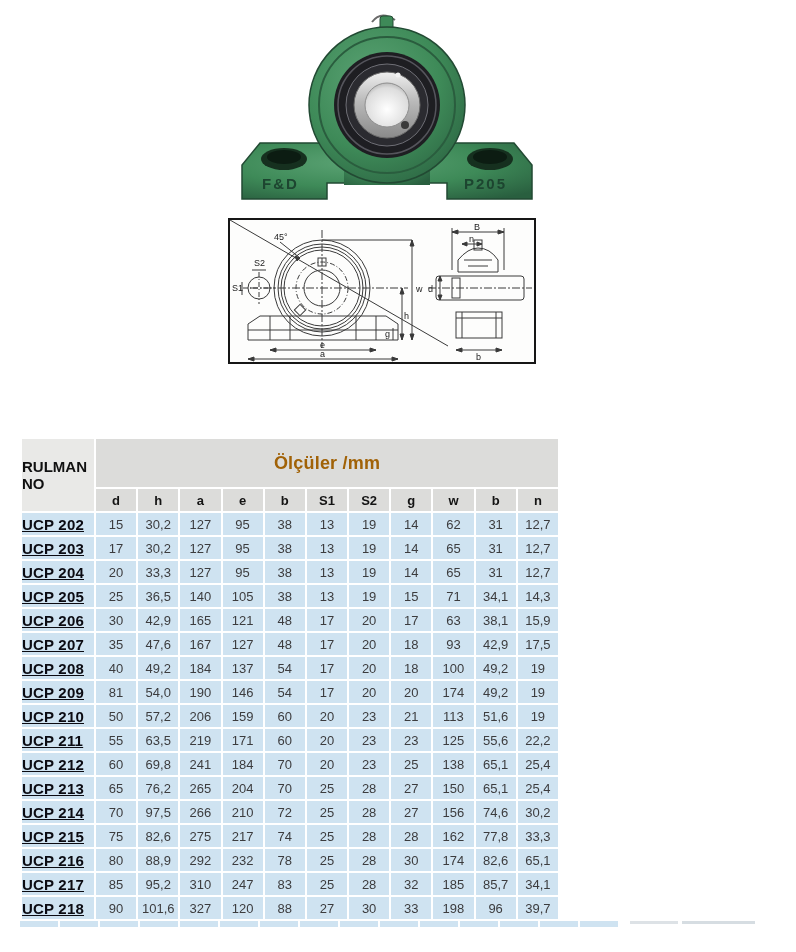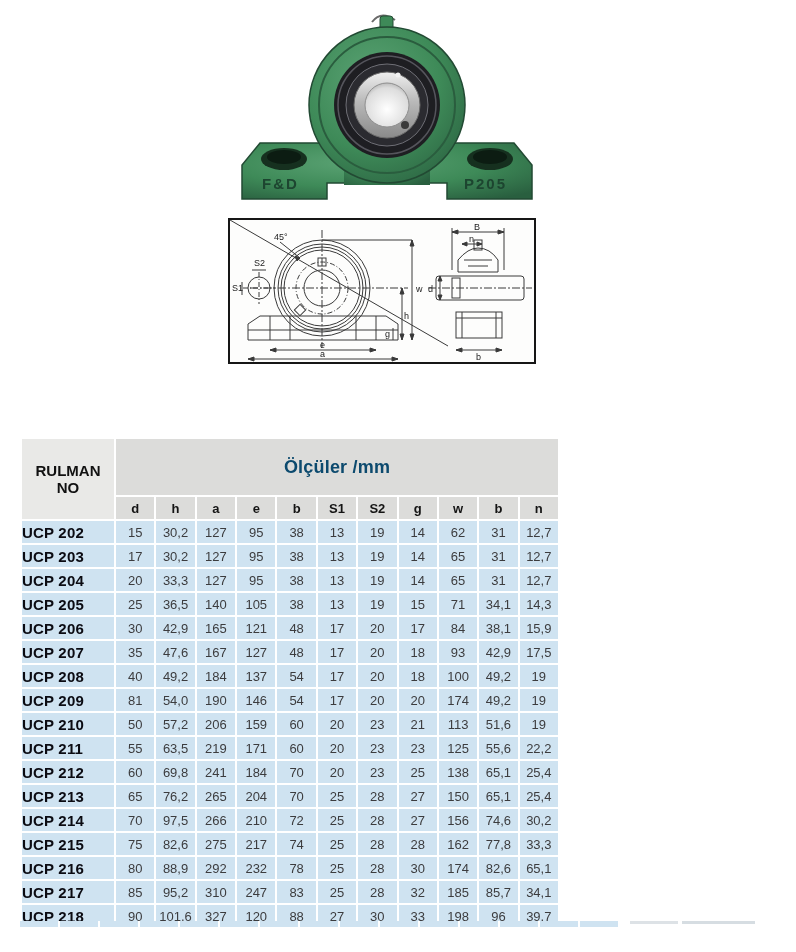--- a/index.html
+++ b/index.html
@@ -11,31 +11,31 @@
 
   
   .diagram-wrap{position:absolute;left:228px;top:218px;width:308px;height:146px;
                 border:2px solid #161616;box-sizing:border-box;background:#fdfdfc;}
 
   
   .table-wrap{position:absolute;left:20px;top:437px;width:540px;}
   table.dim{border-collapse:separate;border-spacing:2px;table-layout:fixed;
             width:540px;background:#ffffff;}
   table.dim th,table.dim td{padding:0;margin:0;overflow:hidden;white-space:nowrap;}
-  th.corner{width:92px;background:#e9e9e7;color:#111111;font-weight:bold;
-            font-size:15px;line-height:17px;text-align:center;vertical-align:middle;}
-  th.group{background:#dcdcda;color:#0c4a6e;font-weight:bold;font-size:18px;
-           height:56px;text-align:center;vertical-align:middle;letter-spacing:.2px;}
+  th.corner{width:72px;background:#e9e9e7;color:#111111;font-weight:bold;
+            font-size:15px;line-height:17px;text-align:left;vertical-align:middle;}
+  th.group{background:#dcdcda;color:#a16207;font-weight:bold;font-size:18px;
+           height:48px;text-align:center;vertical-align:middle;letter-spacing:.2px;}
   tr.colhdr th{background:#dcdcda;color:#141414;font-weight:bold;font-size:13px;
                height:22px;text-align:center;vertical-align:middle;}
   td.val{background:#cfe3f1;color:#3c3c3e;font-size:13px;height:22px;
          text-align:center;vertical-align:middle;}
   th.rowh{background:#cfe3f1;color:#0b0b12;font-weight:bold;font-size:15px;
           height:22px;text-align:left;padding-left:3px;vertical-align:middle;
-          letter-spacing:.2px;}
+          letter-spacing:.2px;text-decoration:underline;}
 
   
   .partial-strip{position:absolute;left:20px;top:921px;height:6px;width:600px;
     background:repeating-linear-gradient(90deg,#cfe3f1 0 38px,#ffffff 38px 40px);}
   .partial-grey-a{position:absolute;left:630px;top:921px;width:48px;height:3px;background:#dde2e6;}
   .partial-grey-b{position:absolute;left:682px;top:921px;width:73px;height:3px;background:#d6dde2;}
 
   svg text{font-family:"Liberation Sans",sans-serif;}
   .dimlbl{font-size:9px;fill:#222;}
   .emboss{font-weight:bold;letter-spacing:2px;fill:#1d4530;}
@@ -255,21 +255,21 @@
         <tr>
           <th class="rowh">UCP 206</th>
           <td class="val">30</td>
           <td class="val">42,9</td>
           <td class="val">165</td>
           <td class="val">121</td>
           <td class="val">48</td>
           <td class="val">17</td>
           <td class="val">20</td>
           <td class="val">17</td>
-          <td class="val">84</td>
+          <td class="val">63</td>
           <td class="val">38,1</td>
           <td class="val">15,9</td>
         </tr>
         <tr>
           <th class="rowh">UCP 207</th>
           <td class="val">35</td>
           <td class="val">47,6</td>
           <td class="val">167</td>
           <td class="val">127</td>
           <td class="val">48</td>

